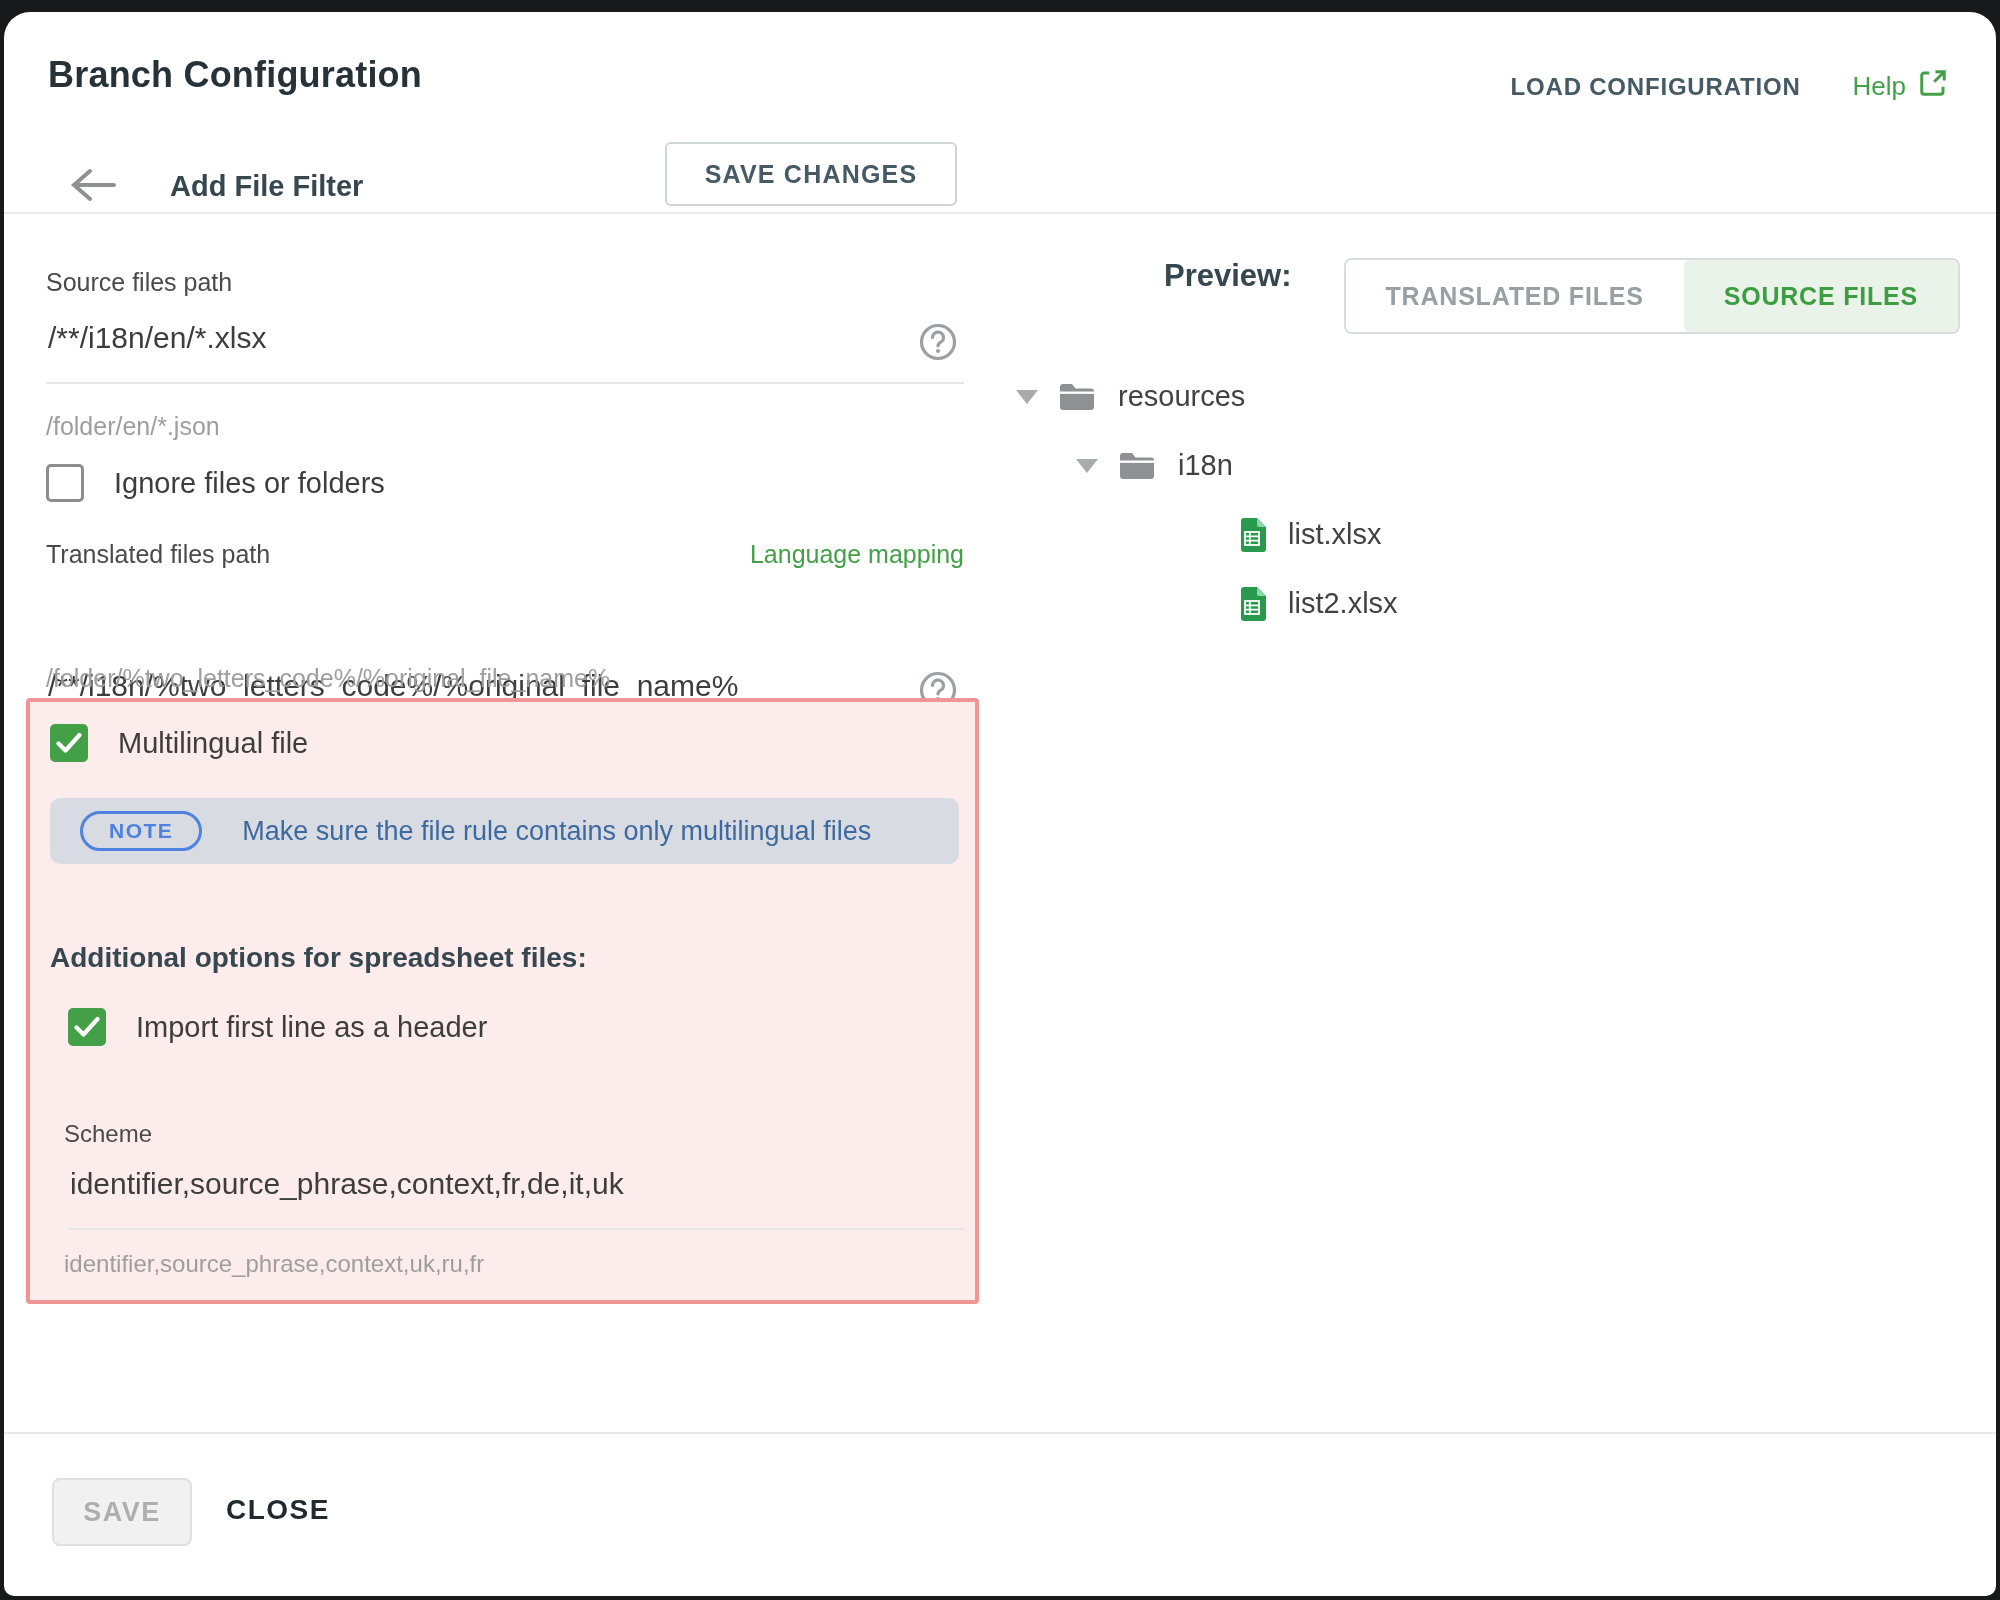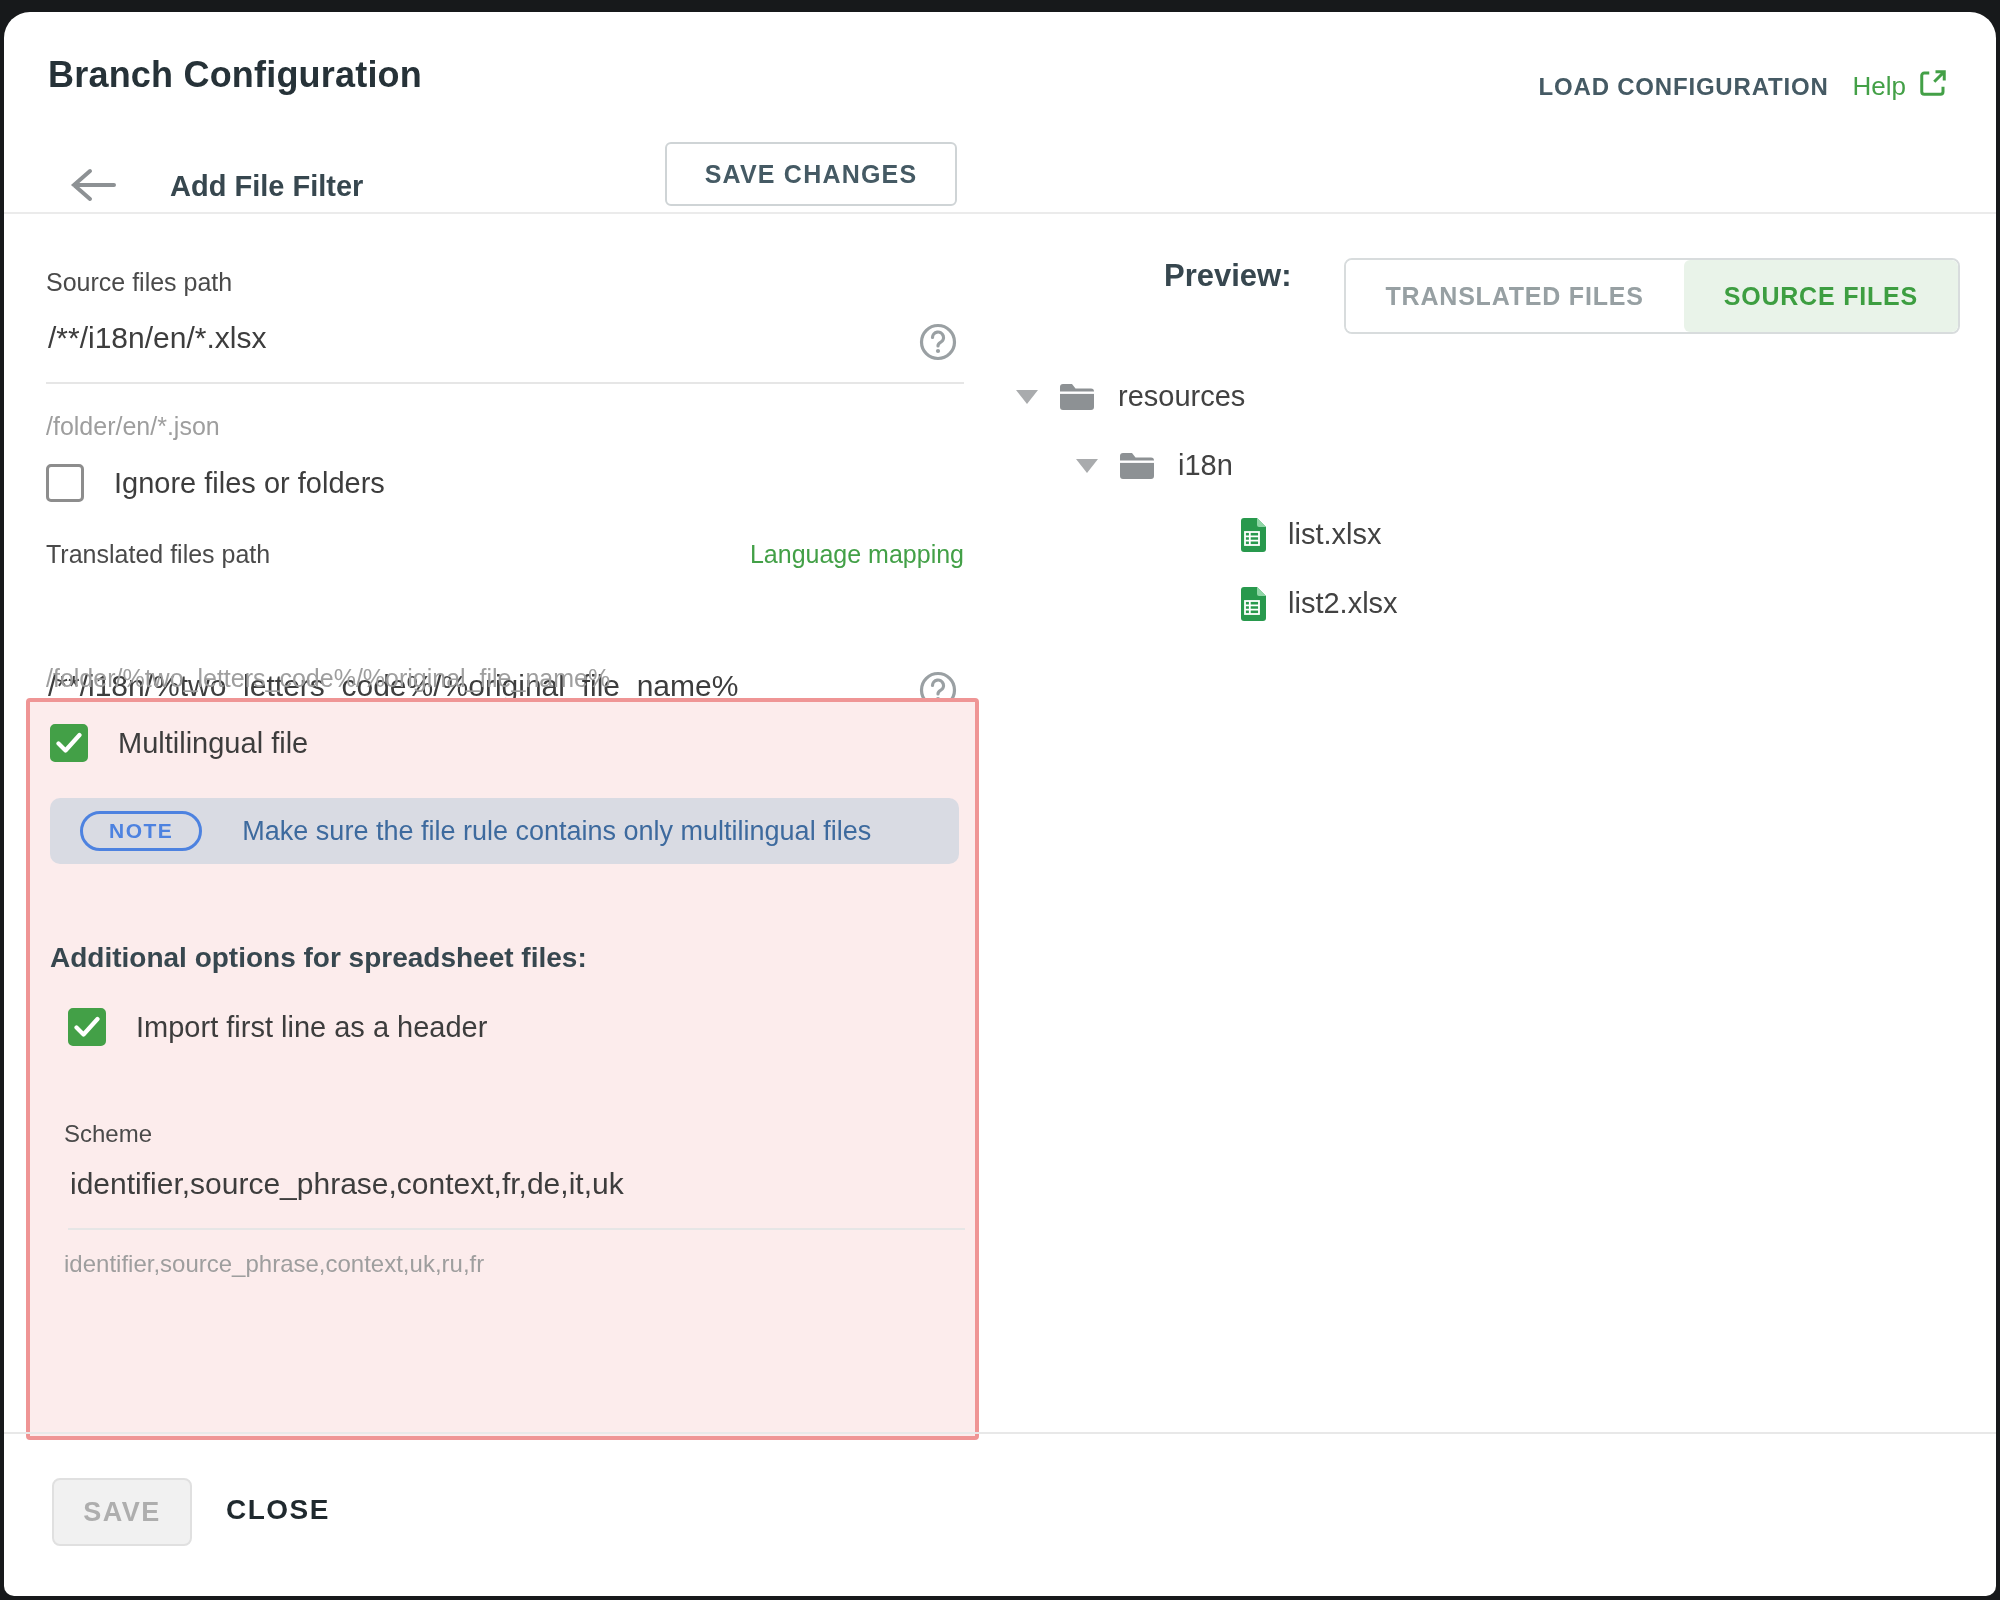--- a/index.html
+++ b/index.html
@@ -16,21 +16,21 @@
     border-radius: 26px 26px 10px 10px;
     overflow: hidden;
   }
   
   .page-title {
     position: absolute; left: 44px; top: 42px;
     font-size: 36px; font-weight: bold; color: #263238; letter-spacing: .2px;
   }
   .header-right {
     position: absolute; right: 48px; top: 56px;
-    display: flex; align-items: center; gap: 24px;
+    display: flex; align-items: center; gap: 52px;
   }
   .load-config {
     font-size: 24px; font-weight: bold; color: #455a64; letter-spacing: .8px;
     background: none; border: none; cursor: pointer;
     font-family: inherit;
   }
   .help-link {
     display: flex; align-items: center; gap: 12px;
     font-size: 26px; color: #43a047; text-decoration: none; cursor: pointer;
   }
@@ -78,21 +78,21 @@
     border: 3px solid #8d8d8d; background: #fff;
     display: flex; align-items: center; justify-content: center;
     flex: none;
   }
   .cb svg { visibility: hidden; }
   .cb.checked { background: #43a047; border-color: #43a047; }
   .cb.checked svg { visibility: visible; }
   .check-label { font-size: 29px; color: #3d3d3d; }
   
   .red-box {
-    position: absolute; left: 22px; top: 686px; width: 953px; height: 742px;
+    position: absolute; left: 22px; top: 686px; width: 953px; height: 606px;
     background: #fcecec; border: 4px solid #ef9595; border-radius: 4px;
   }
   .multilingual-row { position: absolute; left: 20px; top: 22px; }
   .note-bar {
     position: absolute; left: 20px; right: 16px; top: 96px; height: 66px;
     background: #d9dbe3; border-radius: 10px;
     display: flex; align-items: center; gap: 40px; padding: 0 30px;
   }
   .note-pill {
     border: 3px solid #4d82e0; border-radius: 999px;

